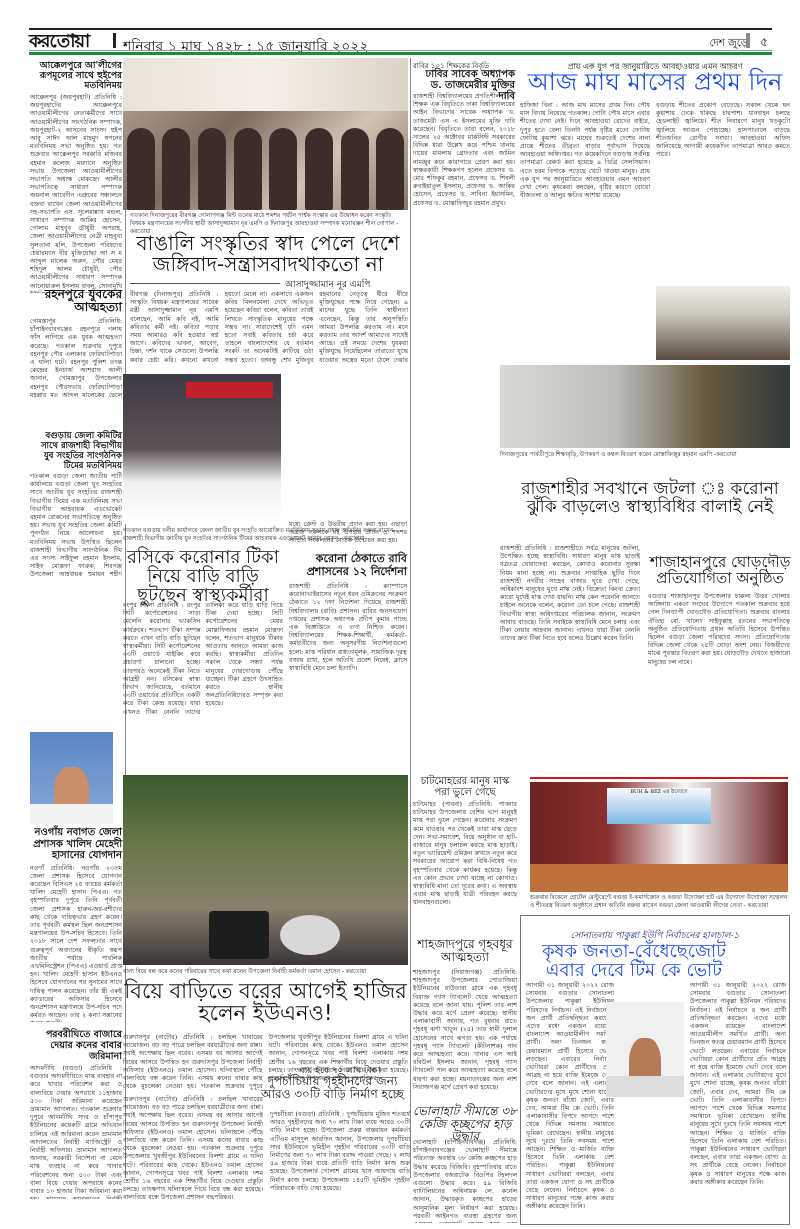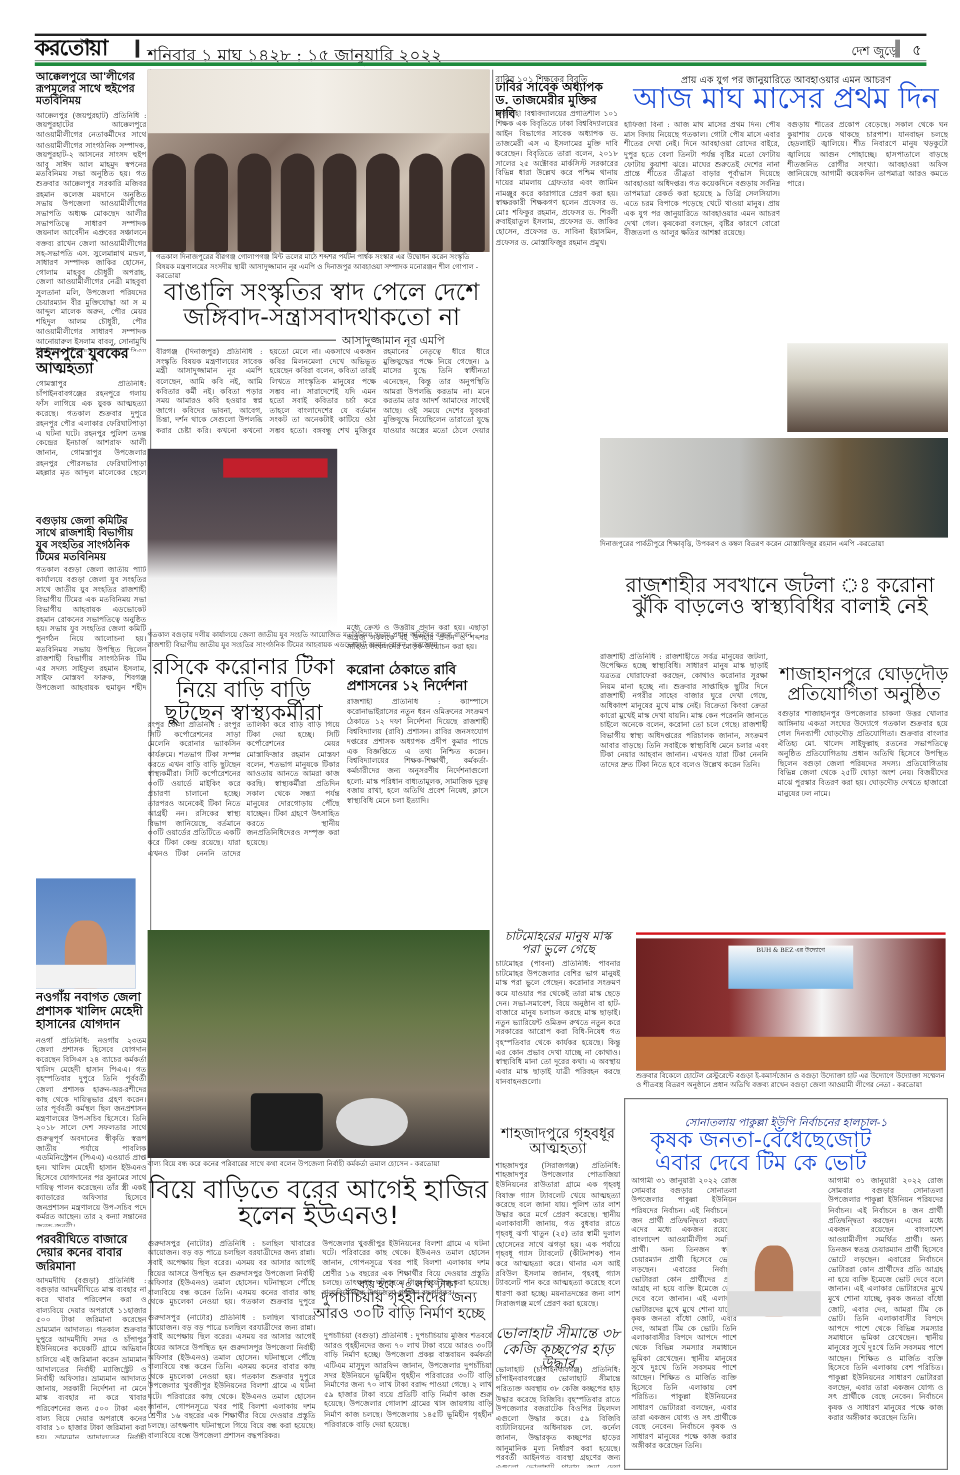--- a/index.html
+++ b/index.html
@@ -10,21 +10,21 @@
 .logo{position:absolute;left:0;top:0;font-family:"DejaVu Sans",sans-serif;font-weight:900;font-size:18px;letter-spacing:-1px;line-height:20px}
 .logo-sub{position:absolute;left:38px;top:-5px;font-size:5px;font-weight:bold}
 .logo-bar{position:absolute;left:84px;top:2px;width:3px;height:15px;background:#222}
 .date{position:absolute;left:94px;top:4px;font-size:14px}
 .section{position:absolute;right:24px;top:4px;font-size:10px;}
 .page-bar{position:absolute;right:22px;top:2px;width:4px;height:15px;background:#888}
 .page-no{position:absolute;right:4px;top:2px;font-size:12px}
 .rule-green{left:29px;right:28px;top:52px;height:3px;background:#1d8a3c}
 .rule-grey{left:29px;right:28px;top:50px;height:1px;background:#999}
 .col-text{font-size:6.2px;line-height:8.2px;text-align:justify;color:#222;overflow:hidden}
-.h-left{font-size:10px;line-height:11px;text-align:left;font-weight:bold;font-family:"DejaVu Serif",serif}
+.h-left{font-size:10px;line-height:11px;text-align:right;font-weight:bold;font-family:"DejaVu Serif",serif}
 .photo{background:linear-gradient(135deg,#b8a89a,#7e6b60 40%,#d0c3b5 70%,#8a7668);overflow:hidden}
 .caption{font-size:5.8px;line-height:8px;color:#222}
 .red{color:#1d4ed8}
 .vline{position:absolute;width:1px;background:#888}
 .hline{position:absolute;height:1px;background:#555}
 .big-head{font-family:"DejaVu Sans",sans-serif;text-align:center;line-height:1.05}
 .people{position:absolute;bottom:0;left:0;right:0;height:60%;display:flex;justify-content:space-around;align-items:flex-end}
 .person{width:28px;height:90%;border-radius:14px 14px 2px 2px;background:#3b2e2a}
 .portrait{background:linear-gradient(#5b86c5,#87a9d8);display:flex;align-items:flex-end;justify-content:center;overflow:hidden}
 .face{width:42%;height:62%;background:#c98f6c;border-radius:40% 40% 30% 30%}
@@ -132,21 +132,21 @@
 
 <div class="abs photo" style="left:500px;top:365px;width:290px;height:83px;background:linear-gradient(90deg,#d8d8d4,#bcbdbb 40%,#6a5a40 70%,#2f3a3a)"></div>
 <div class="abs caption" style="left:500px;top:450px;width:290px">দিনাজপুরের পার্বতীপুরে শিক্ষাবৃত্তি, উপকরণ ও কম্বল বিতরণ করেন মোস্তাফিজুর রহমান এমপি -করতোয়া</div>
 
 <div class="abs big-head" style="left:505px;top:480px;width:290px;font-size:17px">রাজশাহীর সবখানে জটলা ঃ করোনা ঝুঁকি বাড়লেও স্বাস্থ্যবিধির বালাই নেই</div>
 <div class="abs col-text" style="left:500px;top:544px;width:140px;height:230px">রাজশাহী প্রতিনিধি : রাজশাহীতে সর্বত্র মানুষের জটলা, উপেক্ষিত হচ্ছে স্বাস্থ্যবিধি। সাধারণ মানুষ মাস্ক ছাড়াই যত্রতত্র ঘোরাফেরা করছেন, কোথাও করোনার সুরক্ষা নিয়ম মানা হচ্ছে না। শুক্রবার সাপ্তাহিক ছুটির দিনে রাজশাহী নগরীর সাহেব বাজার ঘুরে দেখা গেছে, অধিকাংশ মানুষের মুখে মাস্ক নেই। বিক্রেতা কিংবা ক্রেতা কারো মুখেই মাস্ক দেখা যায়নি। মাস্ক কেন পরেননি জানতে চাইলে অনেকে বলেন, করোনা তো চলে গেছে। রাজশাহী বিভাগীয় স্বাস্থ্য অধিদপ্তরের পরিচালক জানান, সংক্রমণ আবার বাড়ছে। তিনি সবাইকে স্বাস্থ্যবিধি মেনে চলার এবং টিকা নেয়ার আহবান জানান। এখনও যারা টিকা নেননি তাদের দ্রুত টিকা নিতে হবে বলেও উল্লেখ করেন তিনি।</div>
 
 <div class="abs big-head" style="left:645px;top:555px;width:150px;font-size:15px">শাজাহানপুরে ঘোড়দৌড় প্রতিযোগিতা অনুষ্ঠিত</div>
 <div class="abs col-text" style="left:648px;top:592px;width:142px;height:180px">বগুড়ার শাজাহানপুর উপজেলার চাকলা উত্তর খোলার আঙ্গিনায় একতা সংঘের উদ্যোগে গতকাল শুক্রবার হয়ে গেল দিনব্যাপী ঘোড়দৌড় প্রতিযোগিতা। শুক্রবার বাংলার ঐতিহ্য মো. খালেদ সাইফুল্লাহ রতনের সভাপতিত্বে অনুষ্ঠিত প্রতিযোগিতায় প্রধান অতিথি হিসেবে উপস্থিত ছিলেন বগুড়া জেলা পরিষদের সদস্য। প্রতিযোগিতায় বিভিন্ন জেলা থেকে ২৫টি ঘোড়া অংশ নেয়। বিজয়ীদের মাঝে পুরস্কার বিতরণ করা হয়। ঘোড়দৌড় দেখতে হাজারো মানুষের ঢল নামে।</div>
 
-<div class="abs big-head" style="left:413px;top:776px;width:104px;font-size:10px;font-style:italic">চাটমোহরের মানুষ মাস্ক পরা ভুলে গেছে</div>
+<div class="abs big-head" style="left:413px;top:776px;width:104px;font-size:10px;">চাটমোহরের মানুষ মাস্ক পরা ভুলে গেছে</div>
 <div class="abs col-text" style="left:413px;top:800px;width:104px;height:130px">চাটমোহর (পাবনা) প্রতিনিধি: পাবনার চাটমোহর উপজেলার বেশির ভাগ মানুষই মাস্ক পরা ভুলে গেছেন। করোনার সংক্রমণ কমে যাওয়ার পর থেকেই তারা মাস্ক ছেড়ে দেন। সভা-সমাবেশ, বিয়ে অনুষ্ঠান বা হাট-বাজারে মানুষ চলাচল করছে মাস্ক ছাড়াই। নতুন ভ্যারিয়েন্ট ওমিক্রন রুখতে নতুন করে সরকারের আরোপ করা বিধি-নিষেধ গত বৃহস্পতিবার থেকে কার্যকর হয়েছে। কিন্তু এর কোন প্রভাব দেখা যাচ্ছে না কোথাও। স্বাস্থ্যবিধি মানা তো দূরের কথা। এ অবস্থায় এবার মাস্ক ছাড়াই যাত্রী পরিবহন করছে যানবাহনগুলো।</div>
 
 <div class="hline" style="left:530px;top:777px;width:258px;height:2px;background:#d4141c"></div>
 <div class="abs photo" style="left:530px;top:782px;width:258px;height:110px;background:linear-gradient(90deg,#6e2222,#8a3030 30%,#f6f6f6 60%,#6d2424)">
   <div style="position:absolute;left:30%;top:6px;width:40%;height:36px;background:linear-gradient(#f9f9f9,#7fb9e6);font-size:5px;text-align:center;color:#222">BUH &amp; BEZ এর উদ্যোগে</div>
   <div style="position:absolute;left:0;right:0;bottom:0;height:28px;background:#c0703d"></div>
 </div>
 <div class="abs caption" style="left:530px;top:893px;width:258px">শুক্রবার বিকেলে হোটেল রেস্টুরেন্টে বগুড়া ই-কমার্সজোন ও বগুড়া উদ্যোক্তা হাট এর উদ্যোগে উদ্যোক্তা সম্মেলন ও শীতবস্ত্র বিতরণ অনুষ্ঠানে প্রধান অতিথি বক্তব্য রাখেন বগুড়া জেলা আওয়ামী লীগের নেতা - করতোয়া</div>
 
 <div class="abs big-head" style="left:413px;top:938px;width:104px;font-size:12px">শাহজাদপুরে গৃহবধূর আত্মহত্যা</div>

